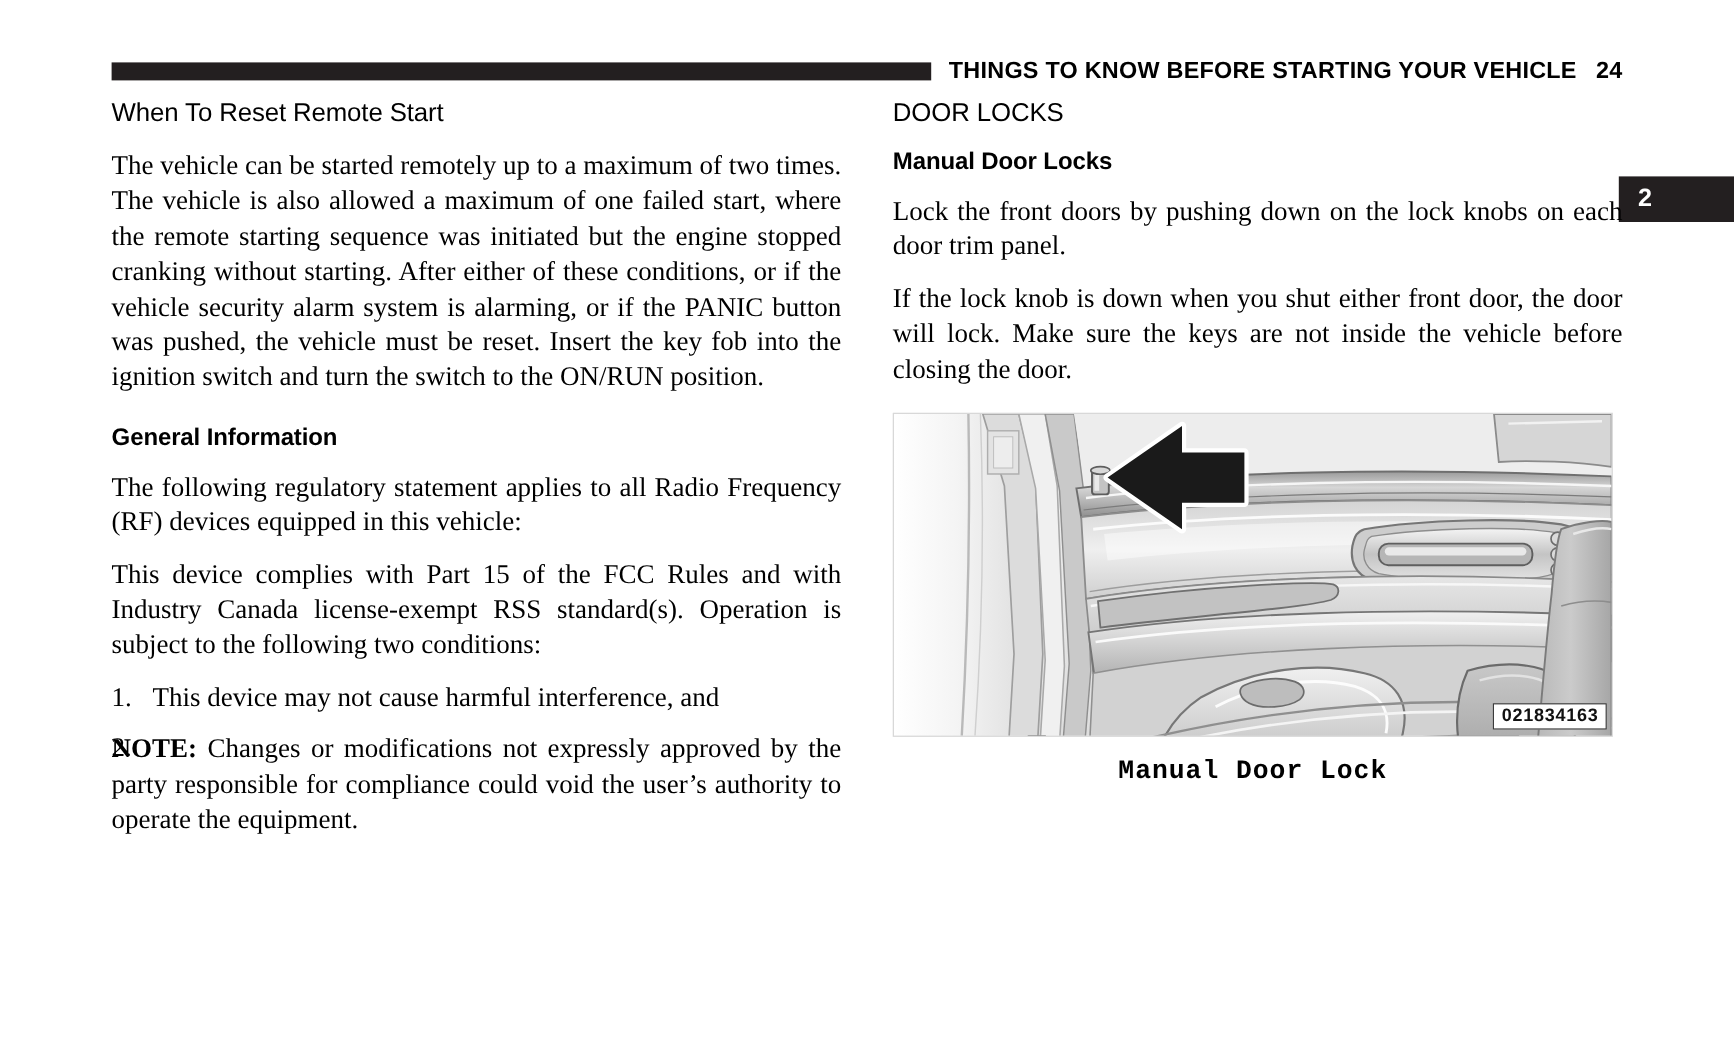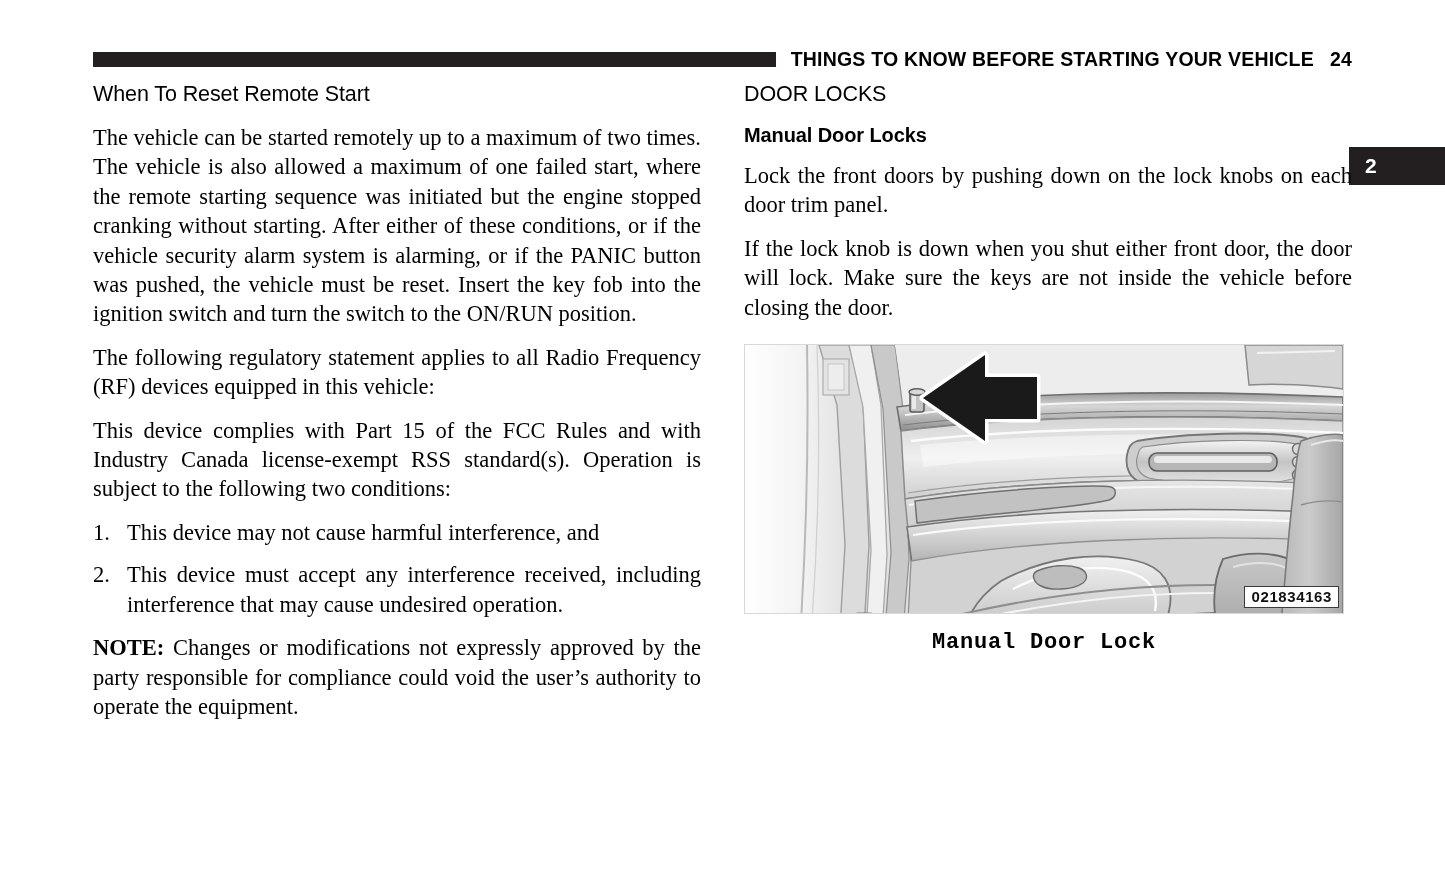--- a/index.html
+++ b/index.html
@@ -179,31 +179,32 @@
 <div id="chapter-tab">
   <span>2</span>
 </div>
 
 <div class="column" id="col-left">
 
   <h2 class="sec-head">When To Reset Remote Start</h2>
 
   <p class="body">The vehicle can be started remotely up to a maximum of two times. The vehicle is also allowed a maximum of one failed start, where the remote starting sequence was initiated but the engine stopped cranking without starting. After either of these conditions, or if the vehicle security alarm system is alarming, or if the PANIC button was pushed, the vehicle must be reset. Insert the key fob into the ignition switch and turn the switch to the ON/RUN position.</p>
 
+  <h3 class="sub-head">General Information</h3>
 
   <p class="body">The following regulatory statement applies to all Radio Frequency (RF) devices equipped in this vehicle:</p>
 
   <p class="body">This device complies with Part 15 of the FCC Rules and with Industry Canada license-exempt RSS standard(s). Operation is subject to the following two conditions:</p>
 
   <ol class="numlist">
     <li>
       <span class="num">1.</span><span>This device may not cause harmful interference, and</span>
     </li>
     <li>
-      <span class="num">2.</span><span>This device must accept any interference received, including interference that may cause undesired operation.</span>
+      <span class="num">2.</span>
     </li>
   </ol>
 
   <p class="body last"><span class="note-label">NOTE:</span><span> Changes or modifications not expressly approved by the party responsible for compliance could void the user’s authority to operate the equipment.</span></p>
 </div>
 
 <div class="column" id="col-right">
 
   <h2 class="sec-head">DOOR LOCKS</h2>
 

